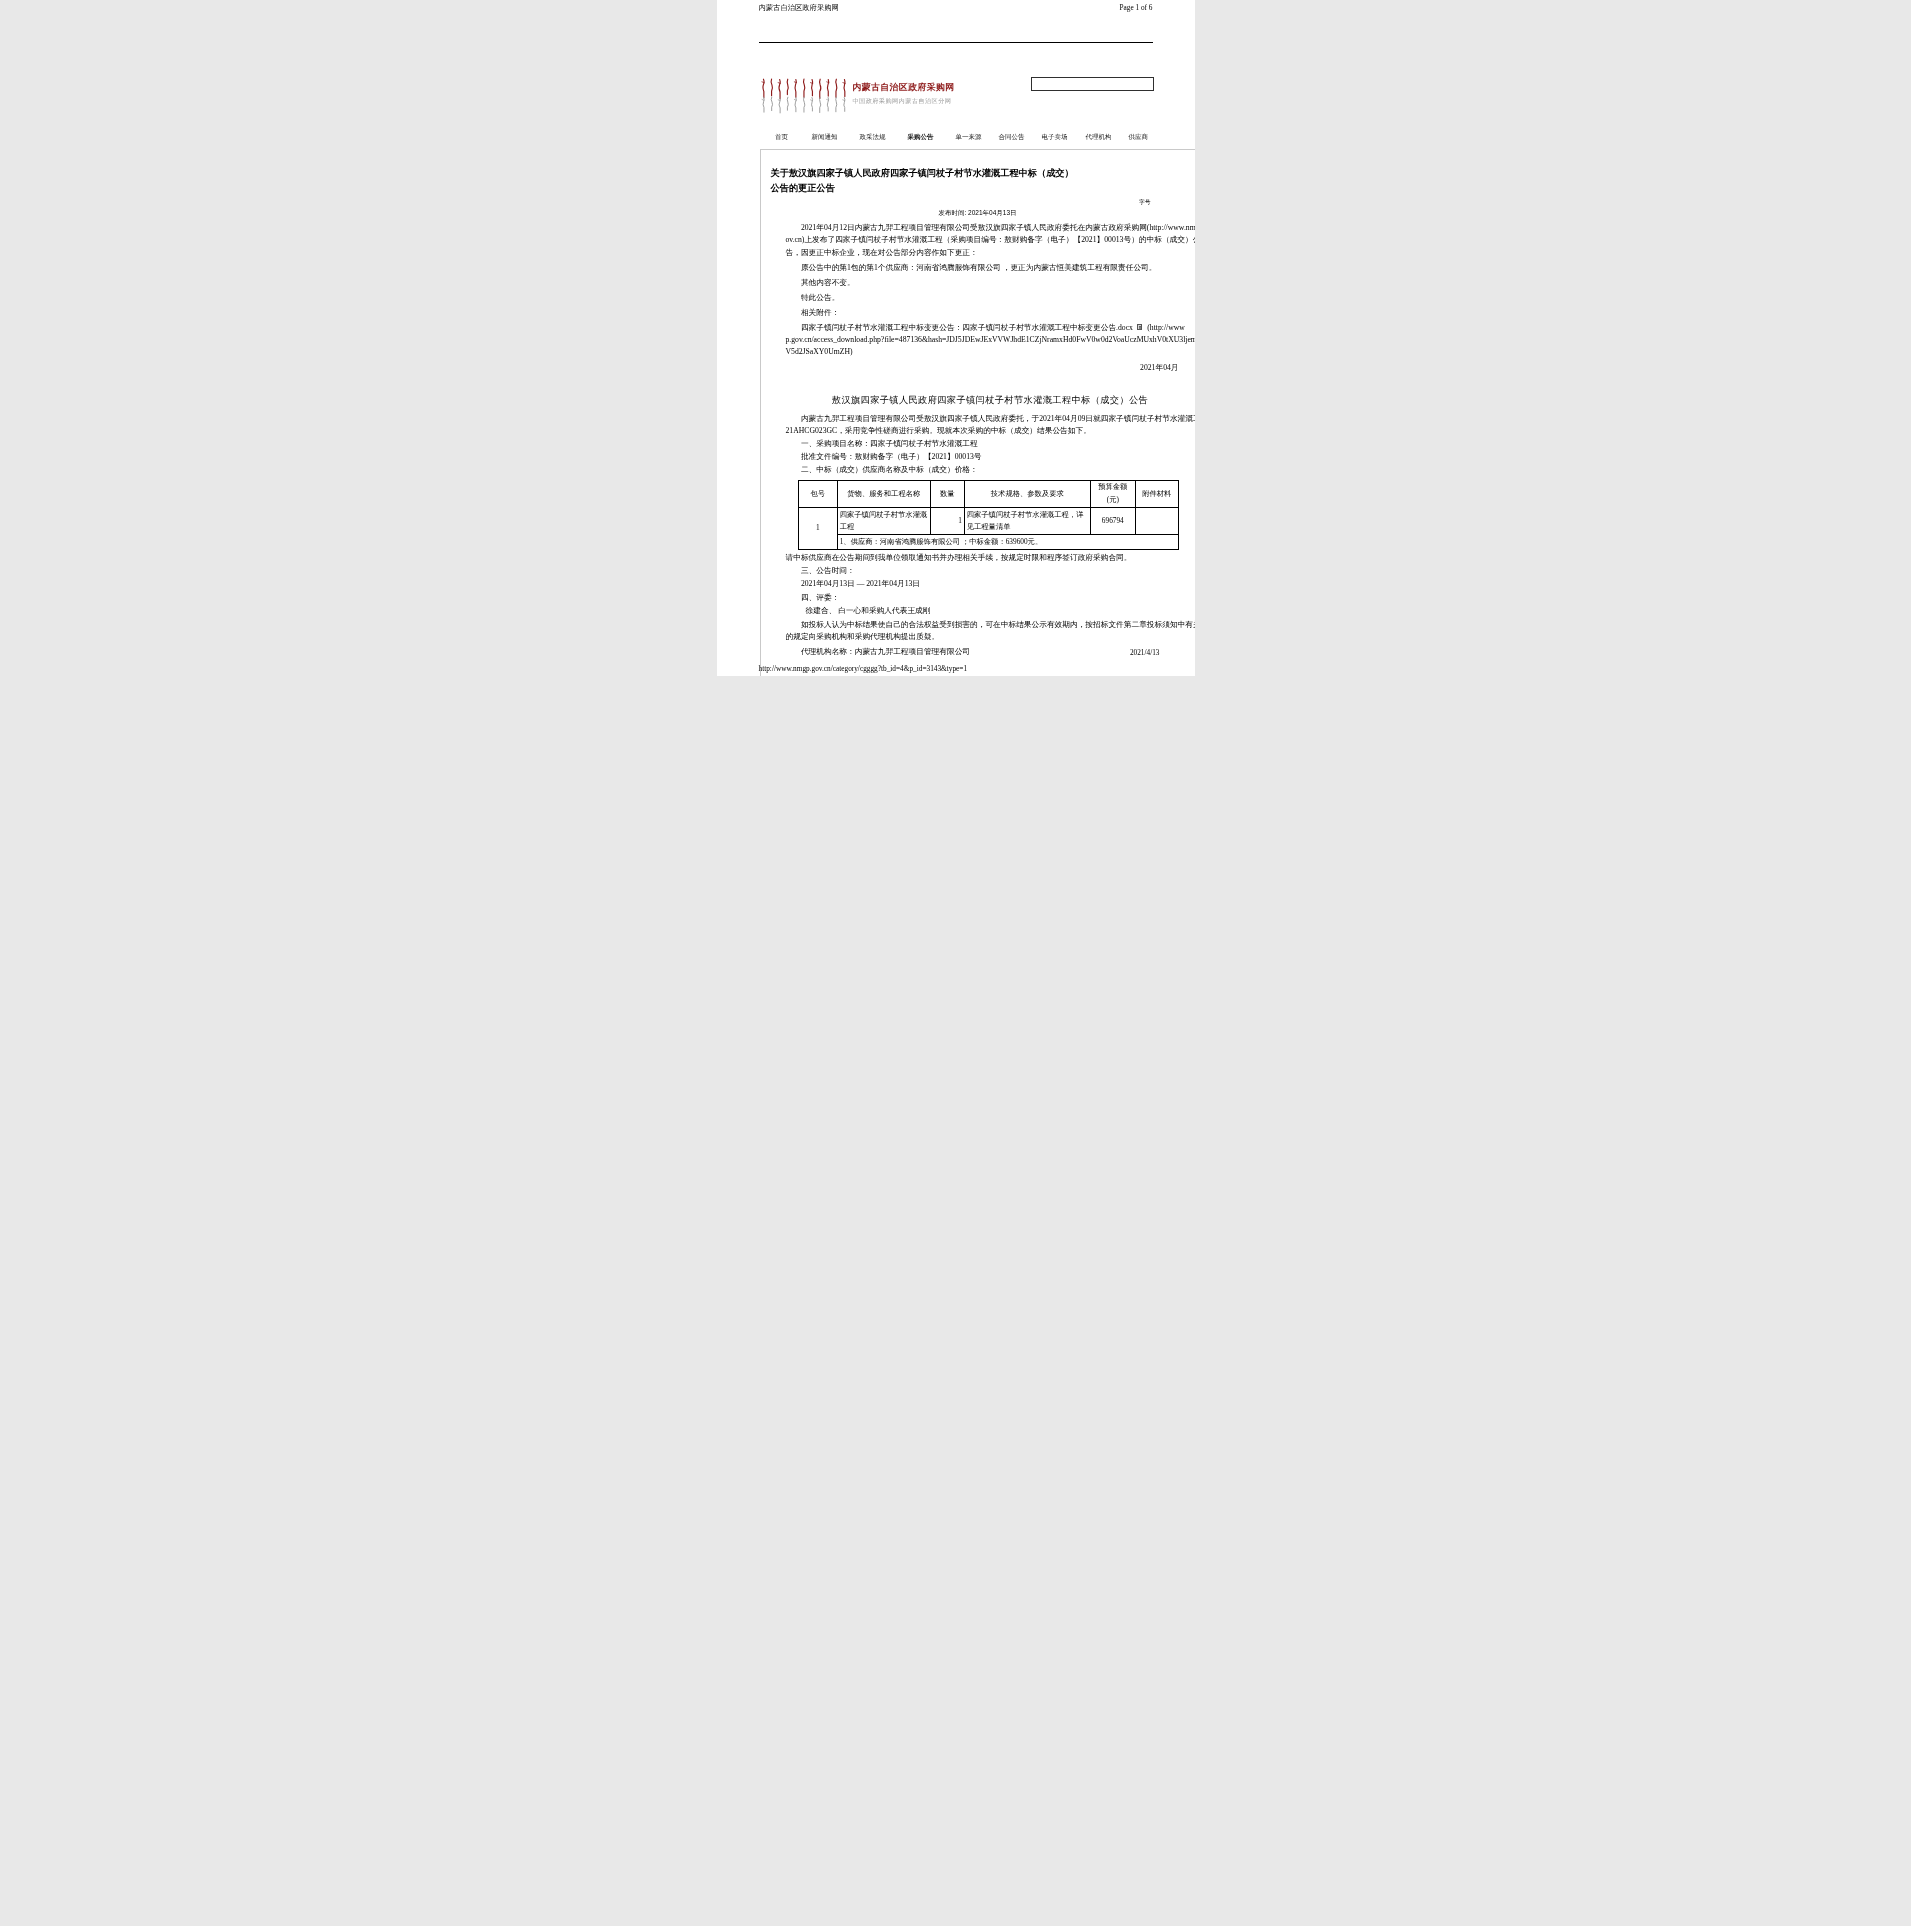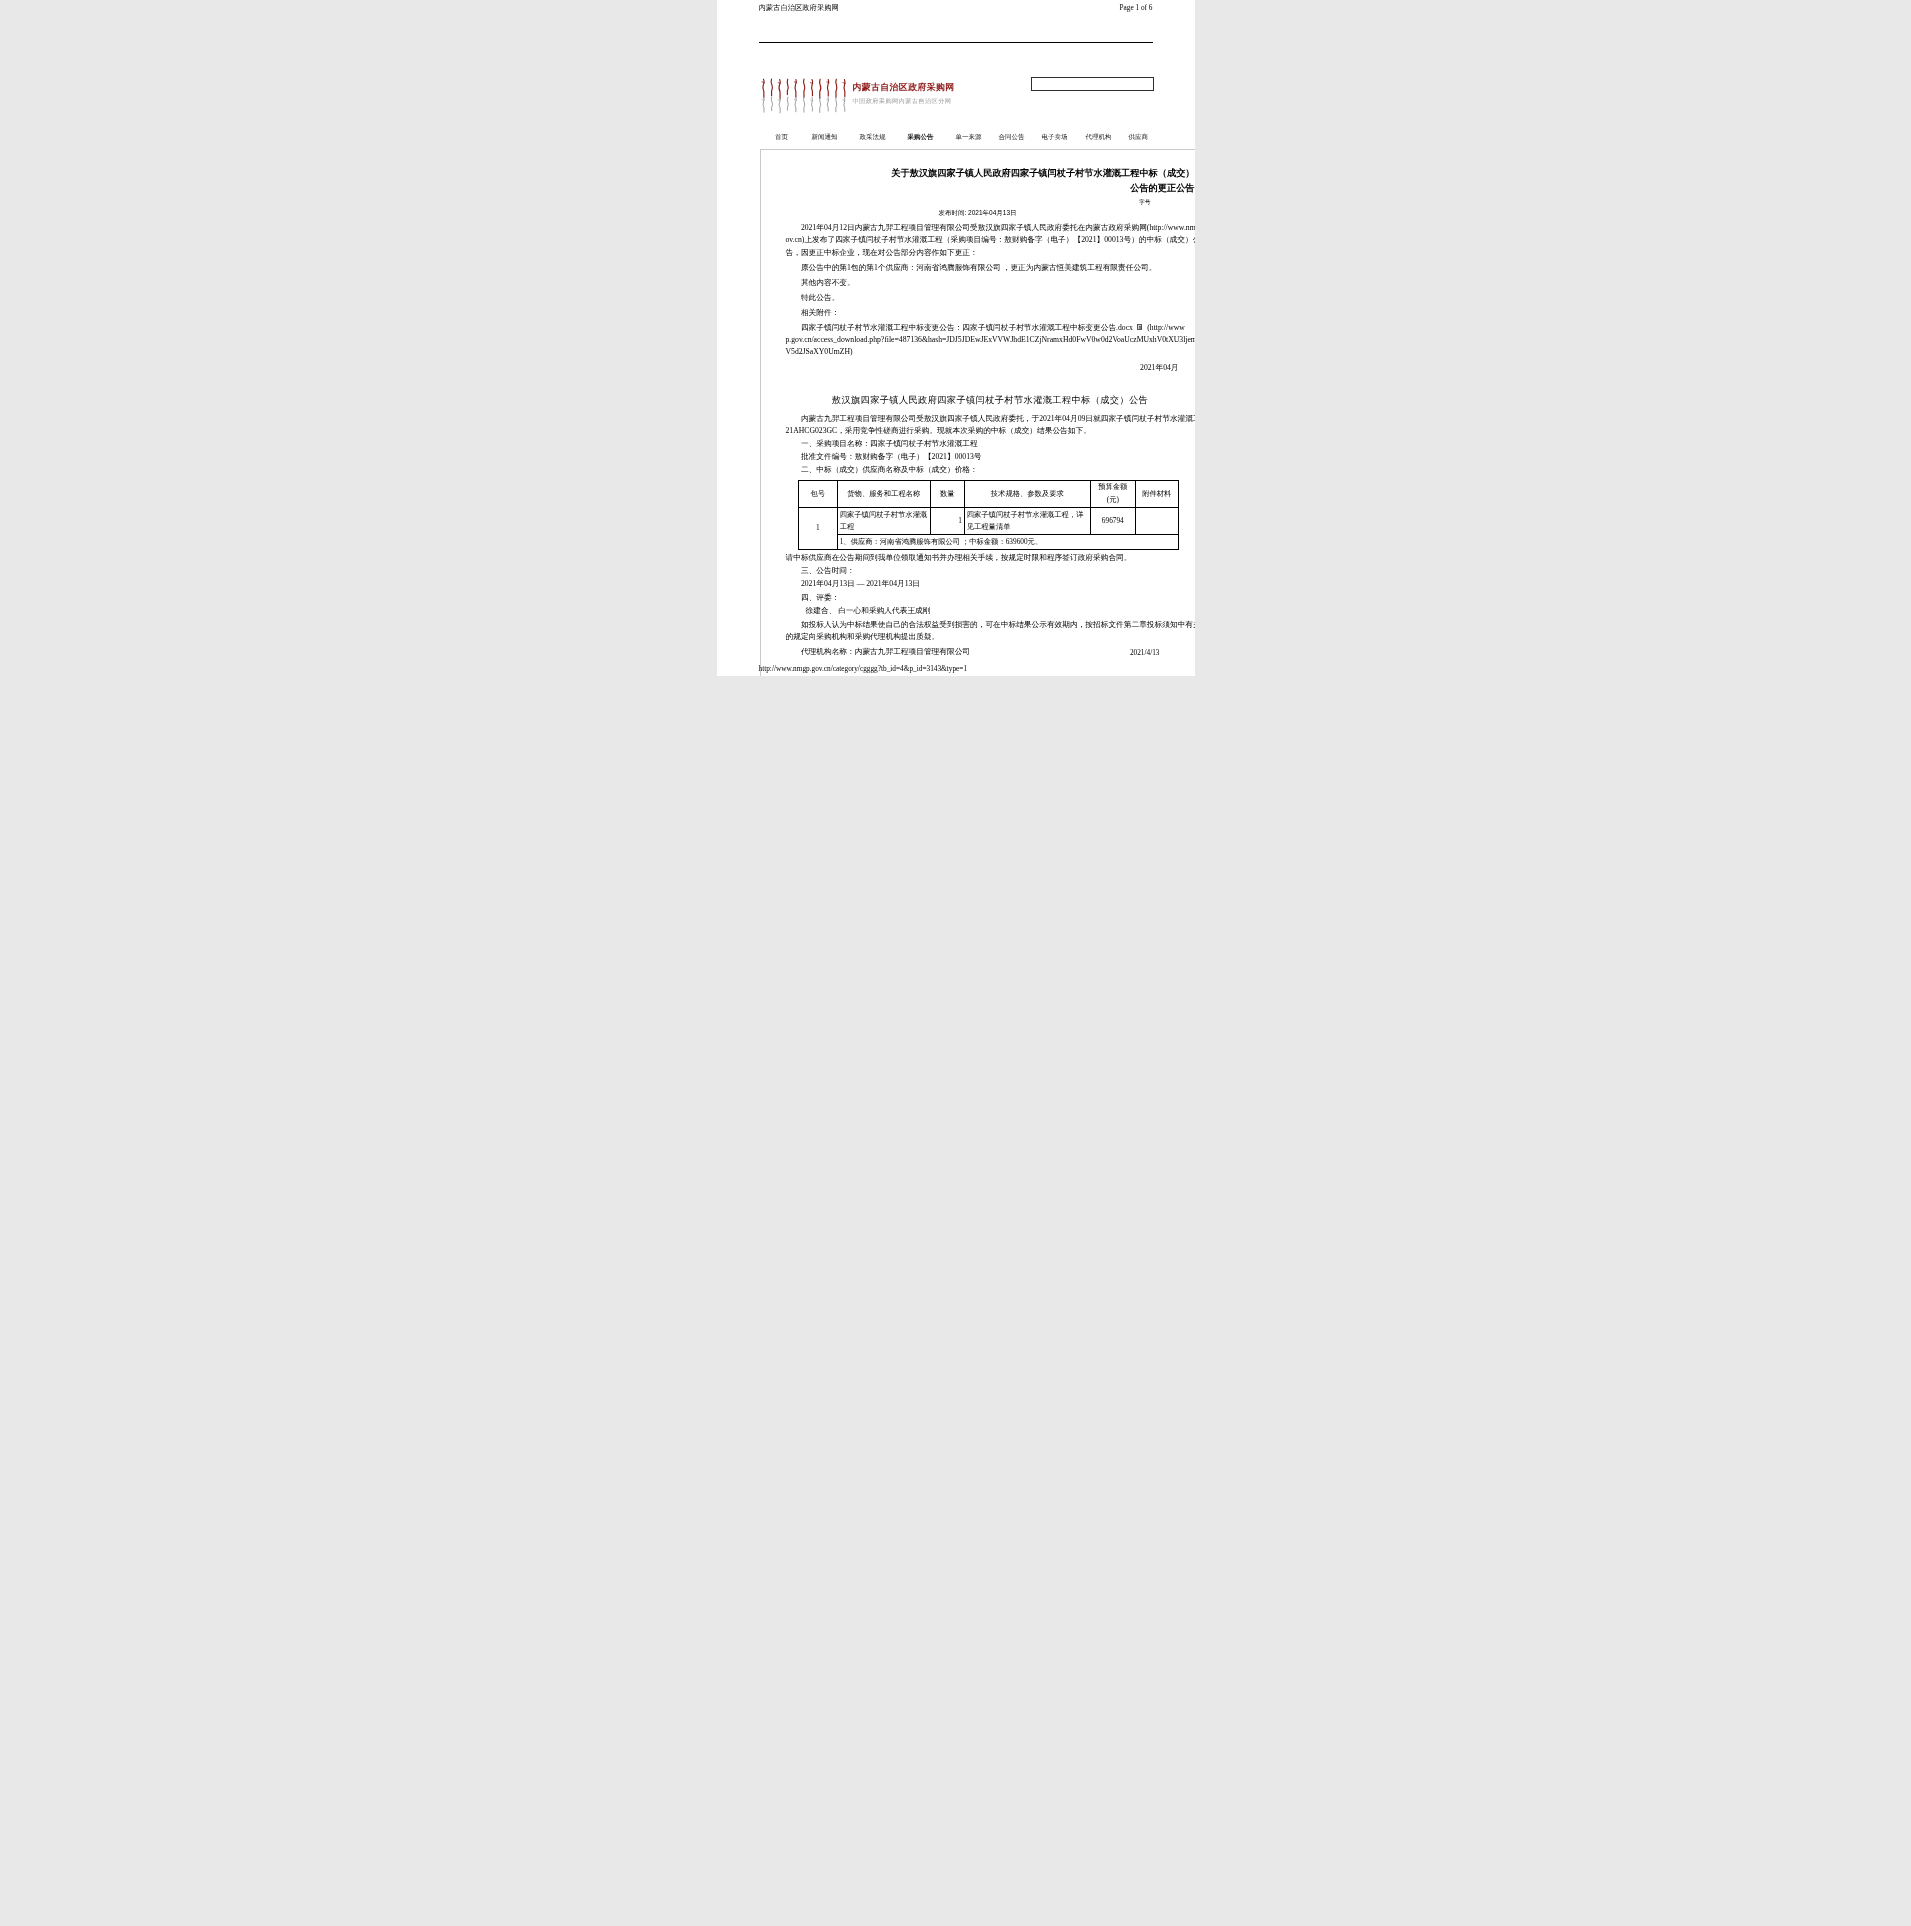--- a/index.html
+++ b/index.html
@@ -39,21 +39,21 @@
   .nav .n0{left:15.4px;} .nav .n1{left:52px;} .nav .n2{left:100px;} .nav .n3{left:148px; font-weight:bold;}
   .nav .n4{left:196px;} .nav .n5{left:239px;} .nav .n6{left:282px;} .nav .n7{left:326px;} .nav .n8{left:369px;}
 
   
   .content-box {
     position:absolute; left:43px; top:149px; right:0; bottom:0;
     border-left:0.4px solid #c9c9c9; border-top:0.4px solid #c9c9c9;
     overflow:hidden;
   }
   .a1-title {
-    position:absolute; left:10px; right:0; top:16px; text-align:right;
+    position:absolute; left:10px; right:0; top:16px; text-align:left;
     font-size:9.2px; font-weight:bold; line-height:14.6px; white-space:nowrap;
   }
   .font-size-label { position:absolute; right:44px; top:48px; font-size:5.8px; }
   .publish-time { position:absolute; left:0; right:0; top:59px; text-align:center; font-size:6.5px; }
 
   .article-body {
     position:absolute; left:25px; right:0; top:72px;
     font-family:"Liberation Serif", serif;
     font-size:7.7px; line-height:12.3px;
   }

